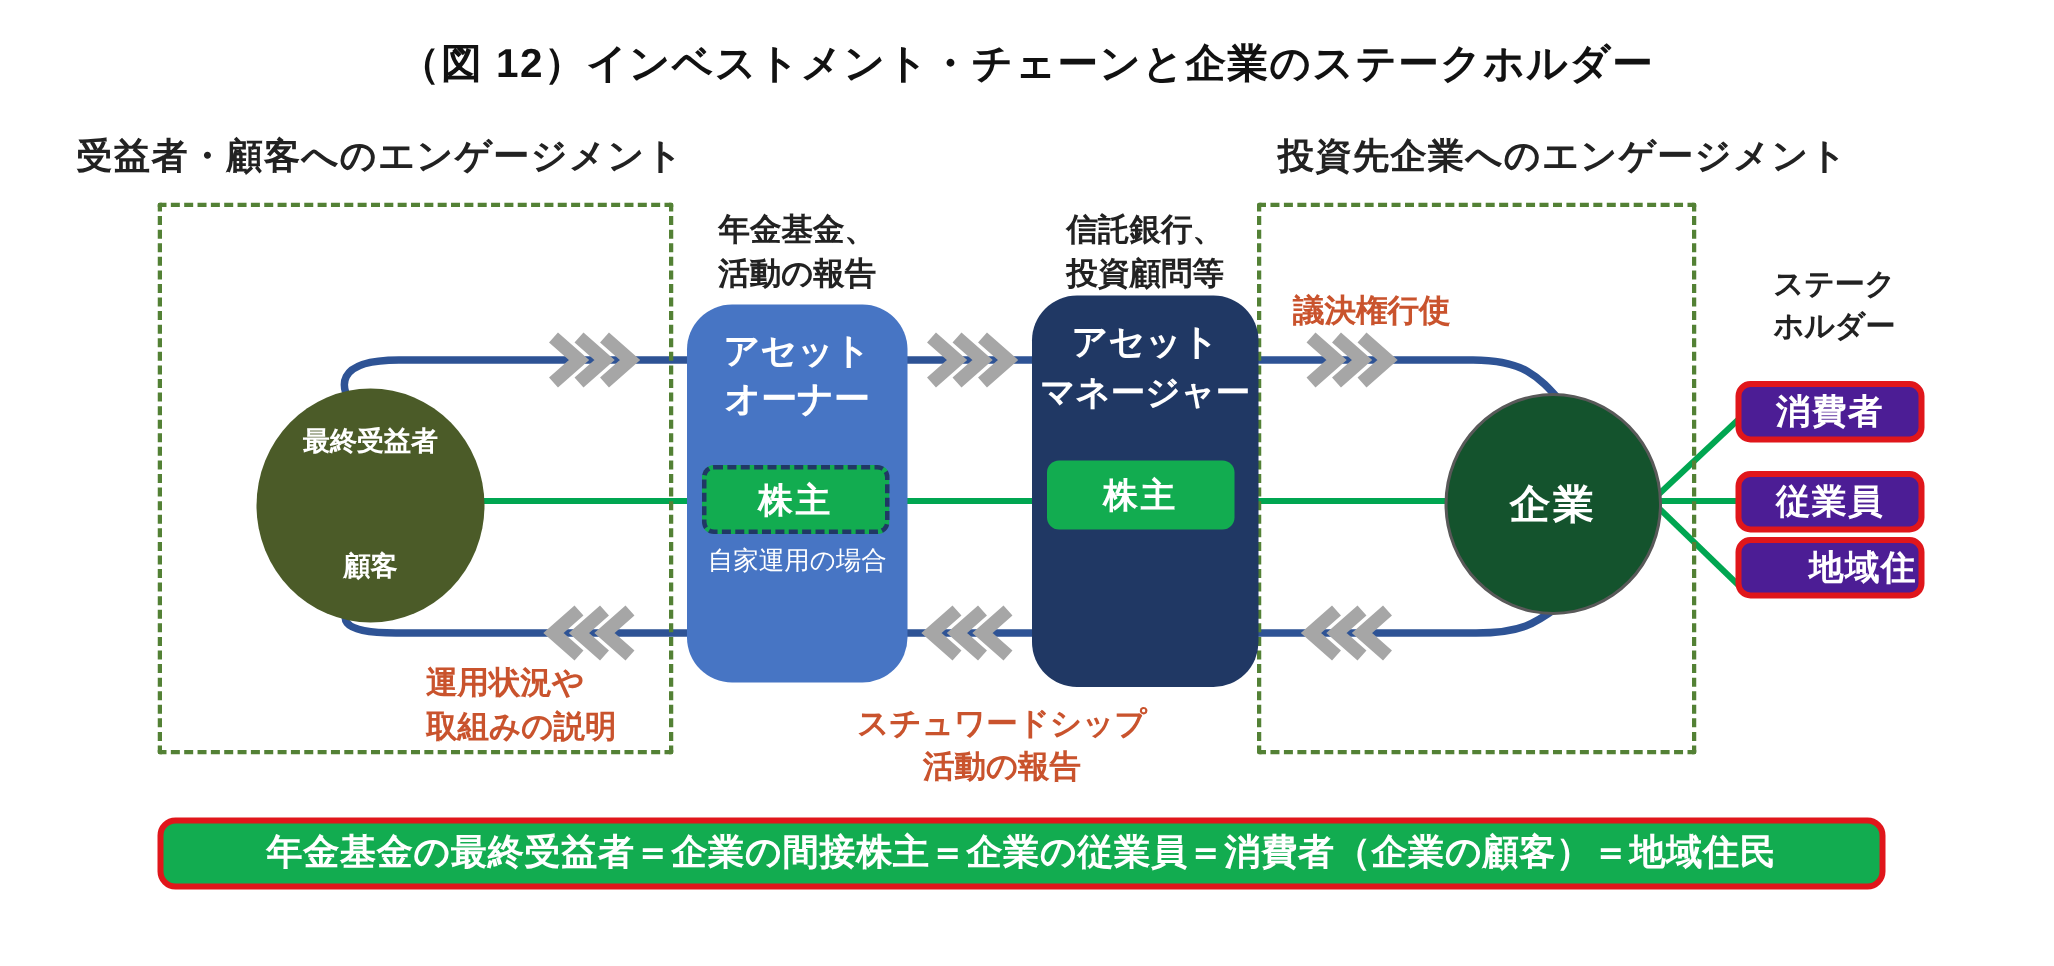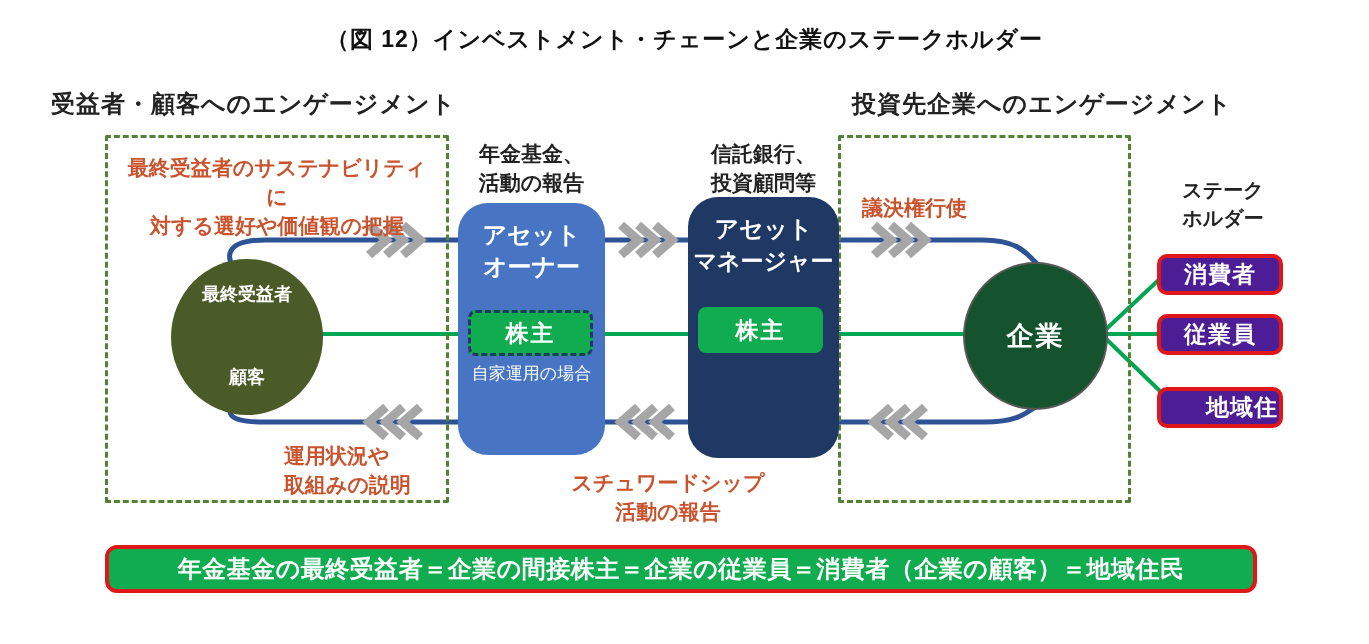--- a/index.html
+++ b/index.html
@@ -3,21 +3,21 @@
 <meta charset="utf-8">
 <style>
   html,body{margin:0;padding:0;background:#ffffff;}
   #canvas{
     position:relative;width:1369px;height:644px;background:#ffffff;overflow:hidden;
     font-family:"Liberation Sans","DejaVu Sans",sans-serif;
   }
   .abs{position:absolute;}
   #figure-title{
     left:0;top:24px;width:1369px;text-align:center;
-    font-size:23px;font-weight:600;color:#111;letter-spacing:1px;
+    font-size:27px;font-weight:600;color:#111;letter-spacing:1px;
   }
   .zone-heading{font-size:24px;font-weight:600;color:#222;letter-spacing:1px;margin-left:16px;}
   #left-heading{left:35px;top:88px;}
   #right-heading{left:836px;top:88px;}
   .dashed-zone{border:3px dashed #538135;border-radius:2px;z-index:1;}
   #left-zone{left:105px;top:135px;width:338px;height:362px;}
   #right-zone{left:838px;top:135px;width:287px;height:362px;}
   .note{color:#c9532d;font-size:21px;font-weight:600;line-height:29px;z-index:6;}
   #preference-note{left:118px;top:153px;width:318px;text-align:center;}
   #voting-note{left:862px;top:193px;width:240px;text-align:left;}
@@ -50,21 +50,21 @@
     font-size:18px;font-weight:600;}
   #company-circle{left:963px;top:262px;width:145px;height:148px;background:#14532d;
     border:2px solid #595959;border-radius:50%;box-sizing:border-box;z-index:3;}
   #company-label{position:absolute;left:0;top:0;width:100%;height:100%;display:flex;
     align-items:center;justify-content:center;color:#fff;font-weight:bold;font-size:27px;letter-spacing:2px;}
   .stakeholder-box{left:1157px;width:126px;height:41px;background:#4c1d95;border:4px solid #e0161b;
     border-radius:10px;box-sizing:border-box;color:#fff;font-weight:bold;font-size:23px;
     text-align:center;line-height:33px;z-index:4;letter-spacing:1px;}
   #stakeholder-0{top:254px;}
   #stakeholder-1{top:314px;}
-  #stakeholder-2{top:387px;padding-left:44px;}
+  #stakeholder-2{top:358px;padding-left:44px;}
   #equality-banner{left:105px;top:545px;width:1152px;height:48px;background:#12ac50;
     border:4px solid #e0161b;border-radius:12px;box-sizing:border-box;color:#fff;font-weight:bold;
     font-size:24px;text-align:center;line-height:40px;z-index:4;letter-spacing:0.5px;}
 </style>
 </head>
 <body>
 
 <div id="canvas">
 
   <svg class="abs layer" width="1369" height="644" viewBox="0 0 1369 644">
@@ -112,24 +112,20 @@
     </g>
   </svg>
 
   <div class="abs" id="figure-title">（図 12）インベストメント・チェーンと企業のステークホルダー</div>
   <div class="abs zone-heading" id="left-heading">受益者・顧客へのエンゲージメント</div>
   <div class="abs zone-heading" id="right-heading">投資先企業へのエンゲージメント</div>
 
   <div class="abs dashed-zone" id="left-zone"></div>
   <div class="abs dashed-zone" id="right-zone"></div>
 
-  <div class="abs note" id="preference-note">
-    <div>最終受益者のサステナビリティに</div>
-    <div>対する選好や価値観の把握</div>
-  </div>
   <div class="abs note" id="voting-note">議決権行使</div>
   <div class="abs note" id="report-note">
     <div>運用状況や</div>
     <div>取組みの説明</div>
   </div>
   <div class="abs note" id="stewardship-note">
     <div>スチュワードシップ</div>
     <div>活動の報告</div>
   </div>
 

